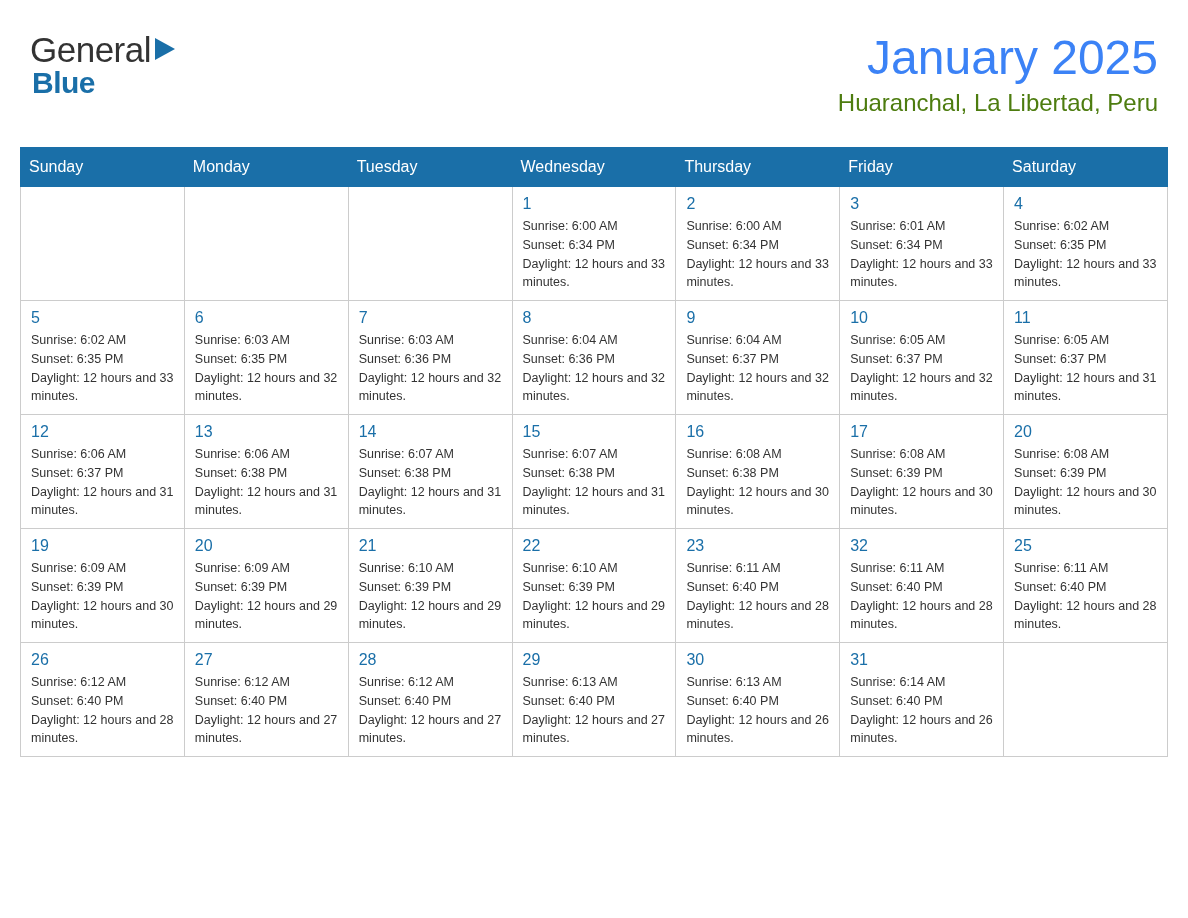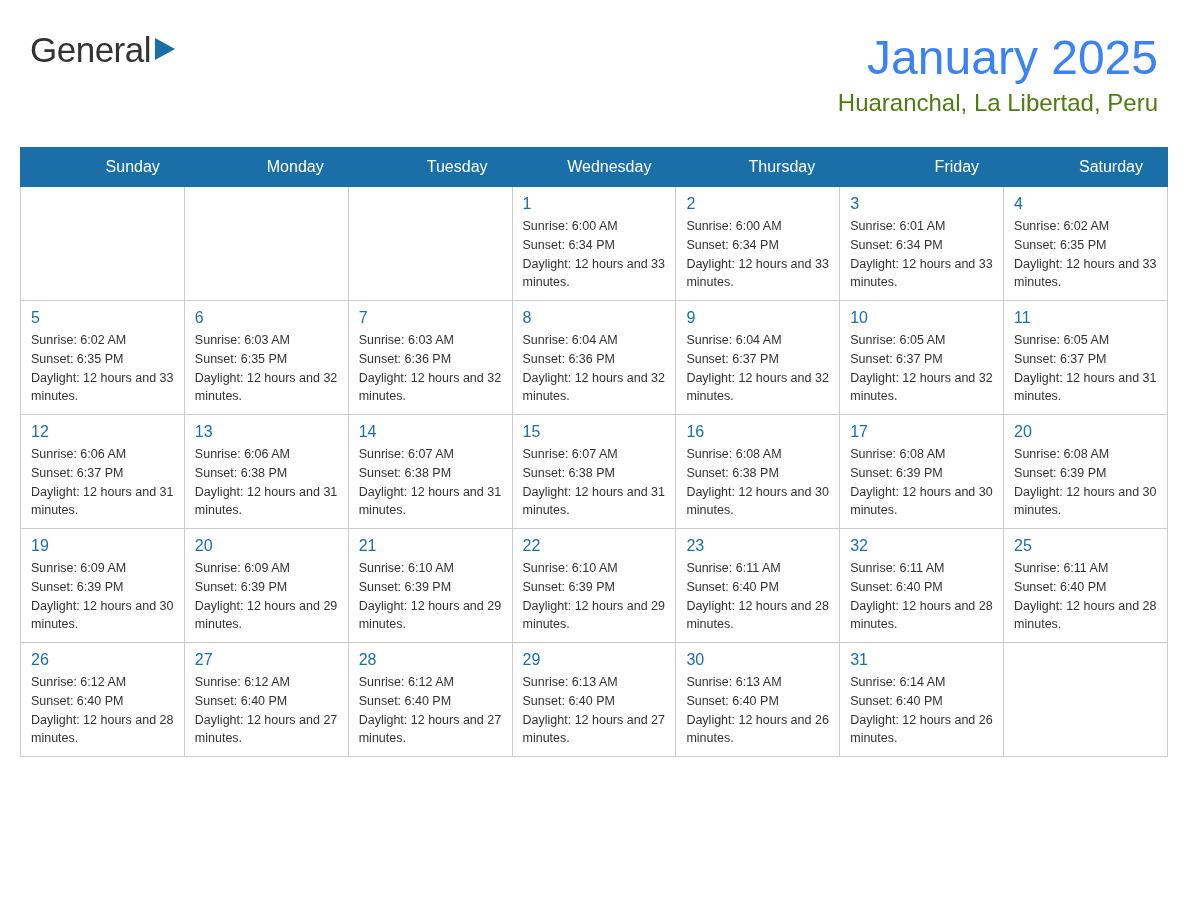--- a/index.html
+++ b/index.html
@@ -30,22 +30,22 @@
       color: #4d7c0f;
       margin-top: 4px;
     }
     .calendar {
       width: 100%;
       border-collapse: collapse;
     }
     .calendar th {
       background-color: #1a6fa8;
       color: #fff;
-      padding: 10px 24px;
-      text-align: right;
+      padding: 10px 8px;
+      text-align: left;
       font-size: 16px;
       font-weight: normal;
       border: 1px solid #1a6fa8;
     }
     .calendar td {
       border: 1px solid #ccc;
       vertical-align: top;
       padding: 8px 10px;
       width: 14.28%;
       min-height: 110px;
@@ -86,20 +86,23 @@
 
 <div class="header">
   <div class="logo-wrap">
     <div class="logo-line1">
       <span style="font-size:35px;font-weight:normal;color:#333;letter-spacing:-0.5px;">General</span>
       <span style="display:inline-block;margin-left:4px;margin-bottom:-2px;">
         <svg width="20" height="22" viewBox="0 0 20 22">
           <polygon points="0,22 20,11 0,0" fill="#1a6fa8"></polygon>
         </svg>
       </span>
+    </div>
+    <div class="logo-line2">
+      <span style="font-size:30px;font-weight:bold;color:#1a6fa8;letter-spacing:-0.5px;margin-left:2px;">Blue</span>
     </div>
   </div>
   <div class="title-section">
     <div class="main-title">January 2025</div>
     <div class="subtitle">Huaranchal, La Libertad, Peru</div>
   </div>
 </div>
 
 <table class="calendar">
   <thead>

